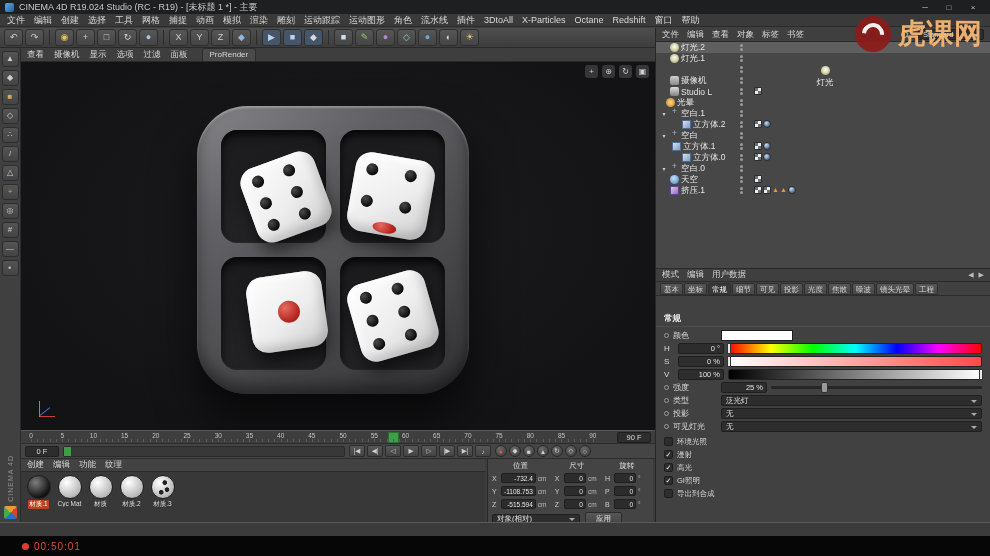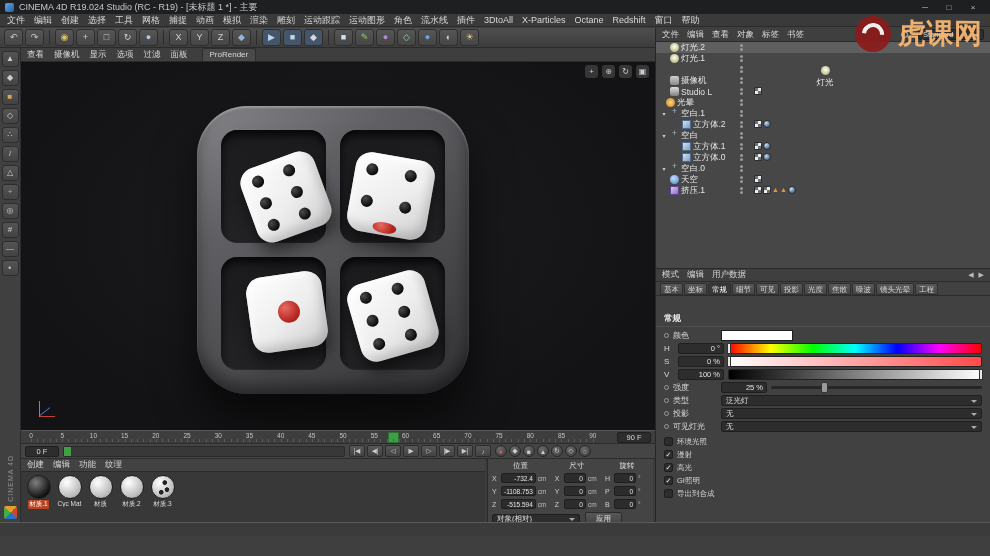--- a/index.html
+++ b/index.html
@@ -673,21 +673,21 @@
         <div class="om-row" style="padding-left: 4px;">
           <span class="om-exp">▾</span>
           <span class="obj-ic ic-null"></span>
           <span class="om-label">空白</span>
           <span class="vdots">
             <i></i>
             <i></i>
           </span>
           <span class="om-tags"></span>
         </div>
-        <div class="om-row" style="padding-left: 16px;">
+        <div class="om-row" style="padding-left: 6px;">
           <span class="om-exp"></span>
           <span class="obj-ic ic-cube"></span>
           <span class="om-label">立方体.1</span>
           <span class="vdots">
             <i></i>
             <i></i>
           </span>
           <span class="om-tags">
             <span class="tag tag-texture"></span>
             <span class="tag tag-phong"></span>
@@ -865,19 +865,23 @@
               </div>
             </div>
         </div>
       </div>
     </div>
 
   </div>
 
   <div class="statusbar"></div>
 
+  <div class="blackbar">
+    <span class="rec-dot"></span>
+    <span class="rec-time">00:50:01</span>
+  </div>
 
   <div class="watermark">
     <span class="wm-logo"></span>
     <span class="wm-text">虎课网</span>
   </div>
 
 </div>
 
 </body></html>

